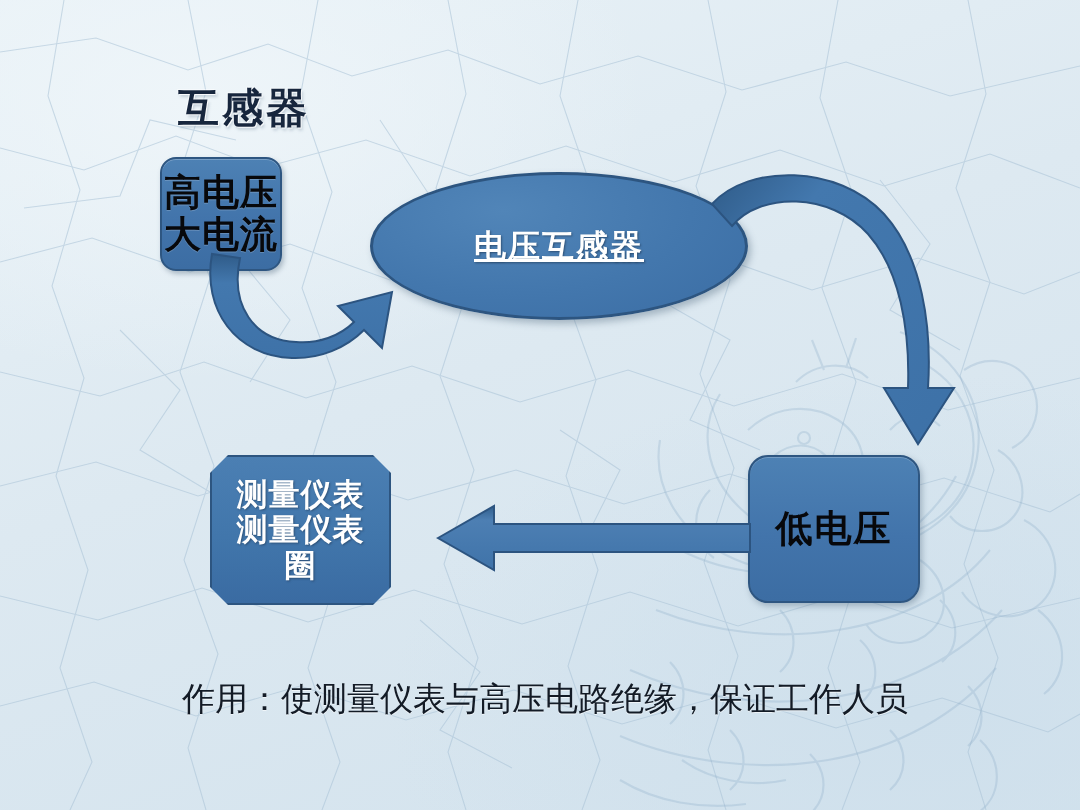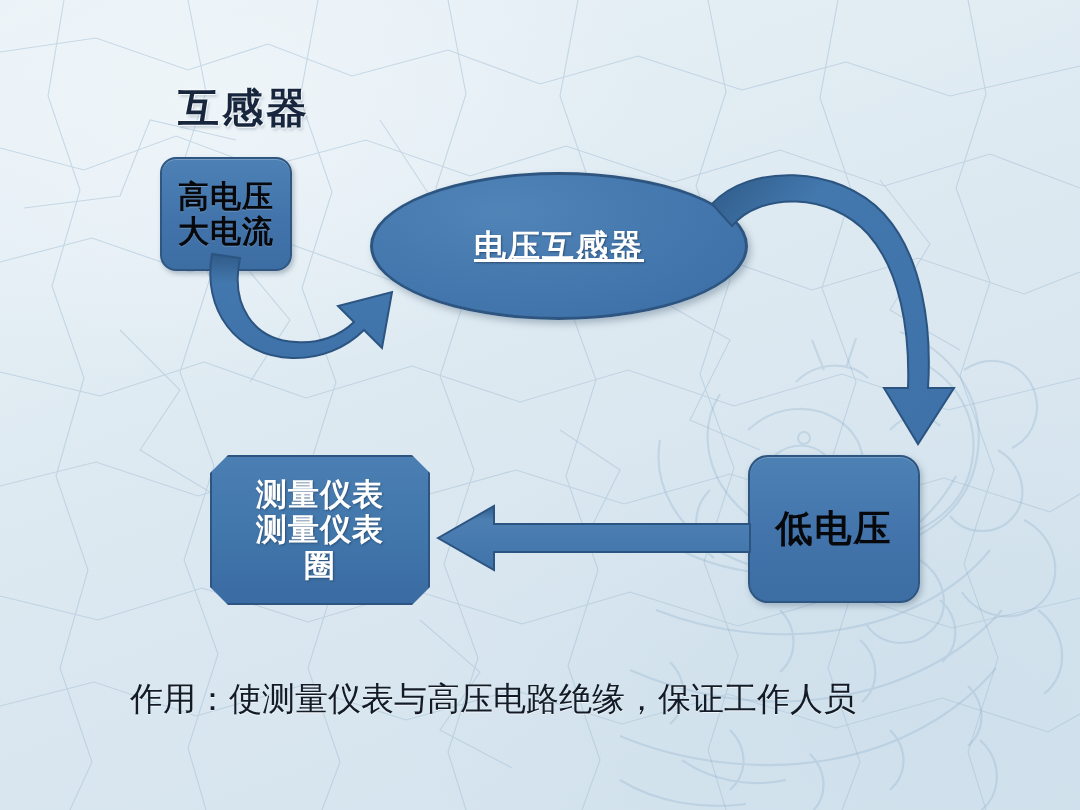--- a/index.html
+++ b/index.html
@@ -67,29 +67,29 @@
     font-weight: bold;
     line-height: 1.13;
     white-space: nowrap;
   }
   .node .ln { display: block; }
 
   
   #box-high {
     left: 160px;
     top: 157px;
-    width: 132px;
+    width: 122px;
     height: 114px;
     border-radius: 16px;
     background: linear-gradient(180deg, #4d81b4 0%, #4274ab 55%, #3c6da3 100%);
     border: 2px solid #2e5681;
     box-shadow: 2px 3px 5px rgba(60,85,110,0.35),
                 inset 0 1px 0 rgba(255,255,255,0.25);
     color: #07080b;
-    font-size: 31px;
+    font-size: 37px;
     letter-spacing: 1px;
     text-shadow: 0 1px 0 rgba(255,255,255,0.18);
   }
 
   
   #ellipse-ct {
     left: 370px;
     top: 172px;
     width: 378px;
     height: 148px;
@@ -117,21 +117,21 @@
                 inset 0 1px 0 rgba(255,255,255,0.22);
     color: #07080b;
     font-size: 37px;
     letter-spacing: 2px;
   }
 
   
   #oct-meter {
     left: 210px;
     top: 455px;
-    width: 220px;
+    width: 181px;
     height: 150px;
     color: #ffffff;
     font-size: 31px;
     letter-spacing: 1px;
     text-shadow: 1px 1px 2px rgba(25,45,70,0.5);
     background: linear-gradient(180deg, #4b7fb3 0%, #4176ab 55%, #3a6ba2 100%);
     border: 2px solid #2d5580;
     -webkit-clip-path: polygon(18px 0, calc(100% - 18px) 0, 100% 18px, 100% calc(100% - 18px), calc(100% - 18px) 100%, 18px 100%, 0 calc(100% - 18px), 0 18px);
     clip-path: polygon(18px 0, calc(100% - 18px) 0, 100% 18px, 100% calc(100% - 18px), calc(100% - 18px) 100%, 18px 100%, 0 calc(100% - 18px), 0 18px);
     filter: drop-shadow(2px 3px 4px rgba(60,85,110,0.38));
@@ -145,20 +145,21 @@
   #arrow-1 { left: 196px; top: 252px; }
   #arrow-2 { left: 688px; top: 160px; }
   #arrow-3 { left: 436px; top: 498px; }
 
   
   #caption {
     position: absolute;
     left: 130px;
     top: 676px;
     width: 830px;
+    text-align: center;
     color: #131b26;
     font-size: 33px;
     line-height: 1.42;
     font-family: "Liberation Serif", "DejaVu Serif", serif;
     text-shadow: 0 1px 0 rgba(255,255,255,0.6);
   }
   #caption .cl { display: block; }
 </style>
 </head>
 <body>

